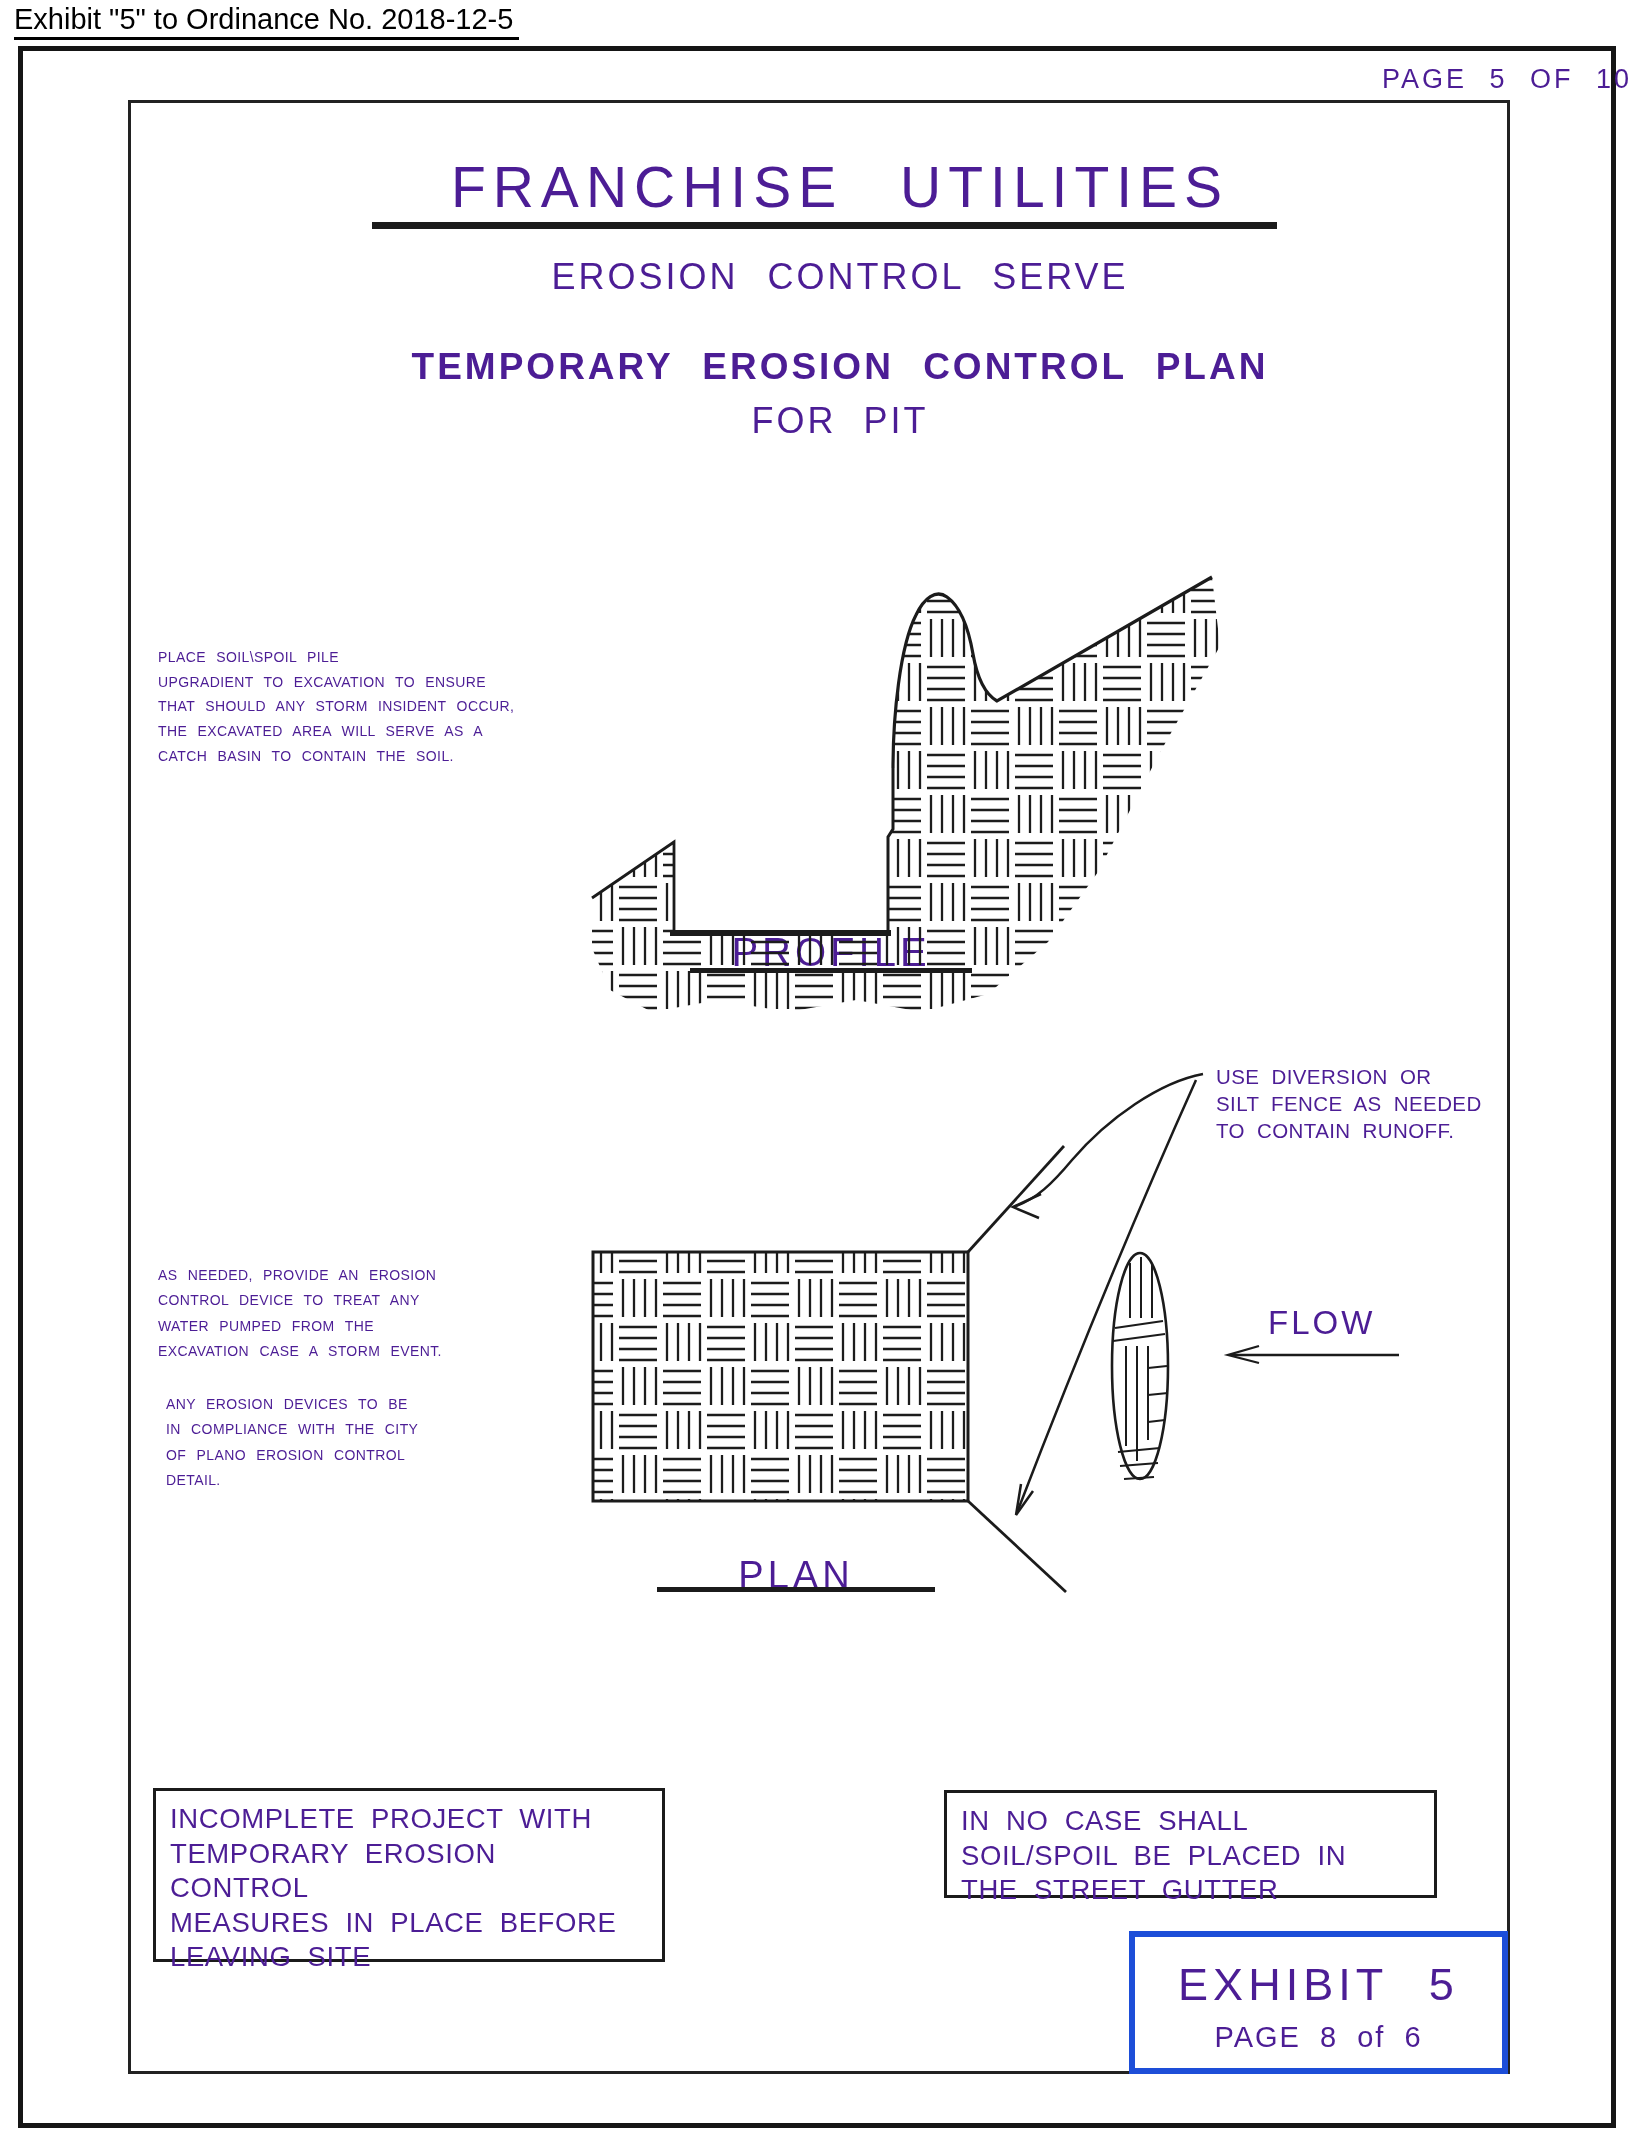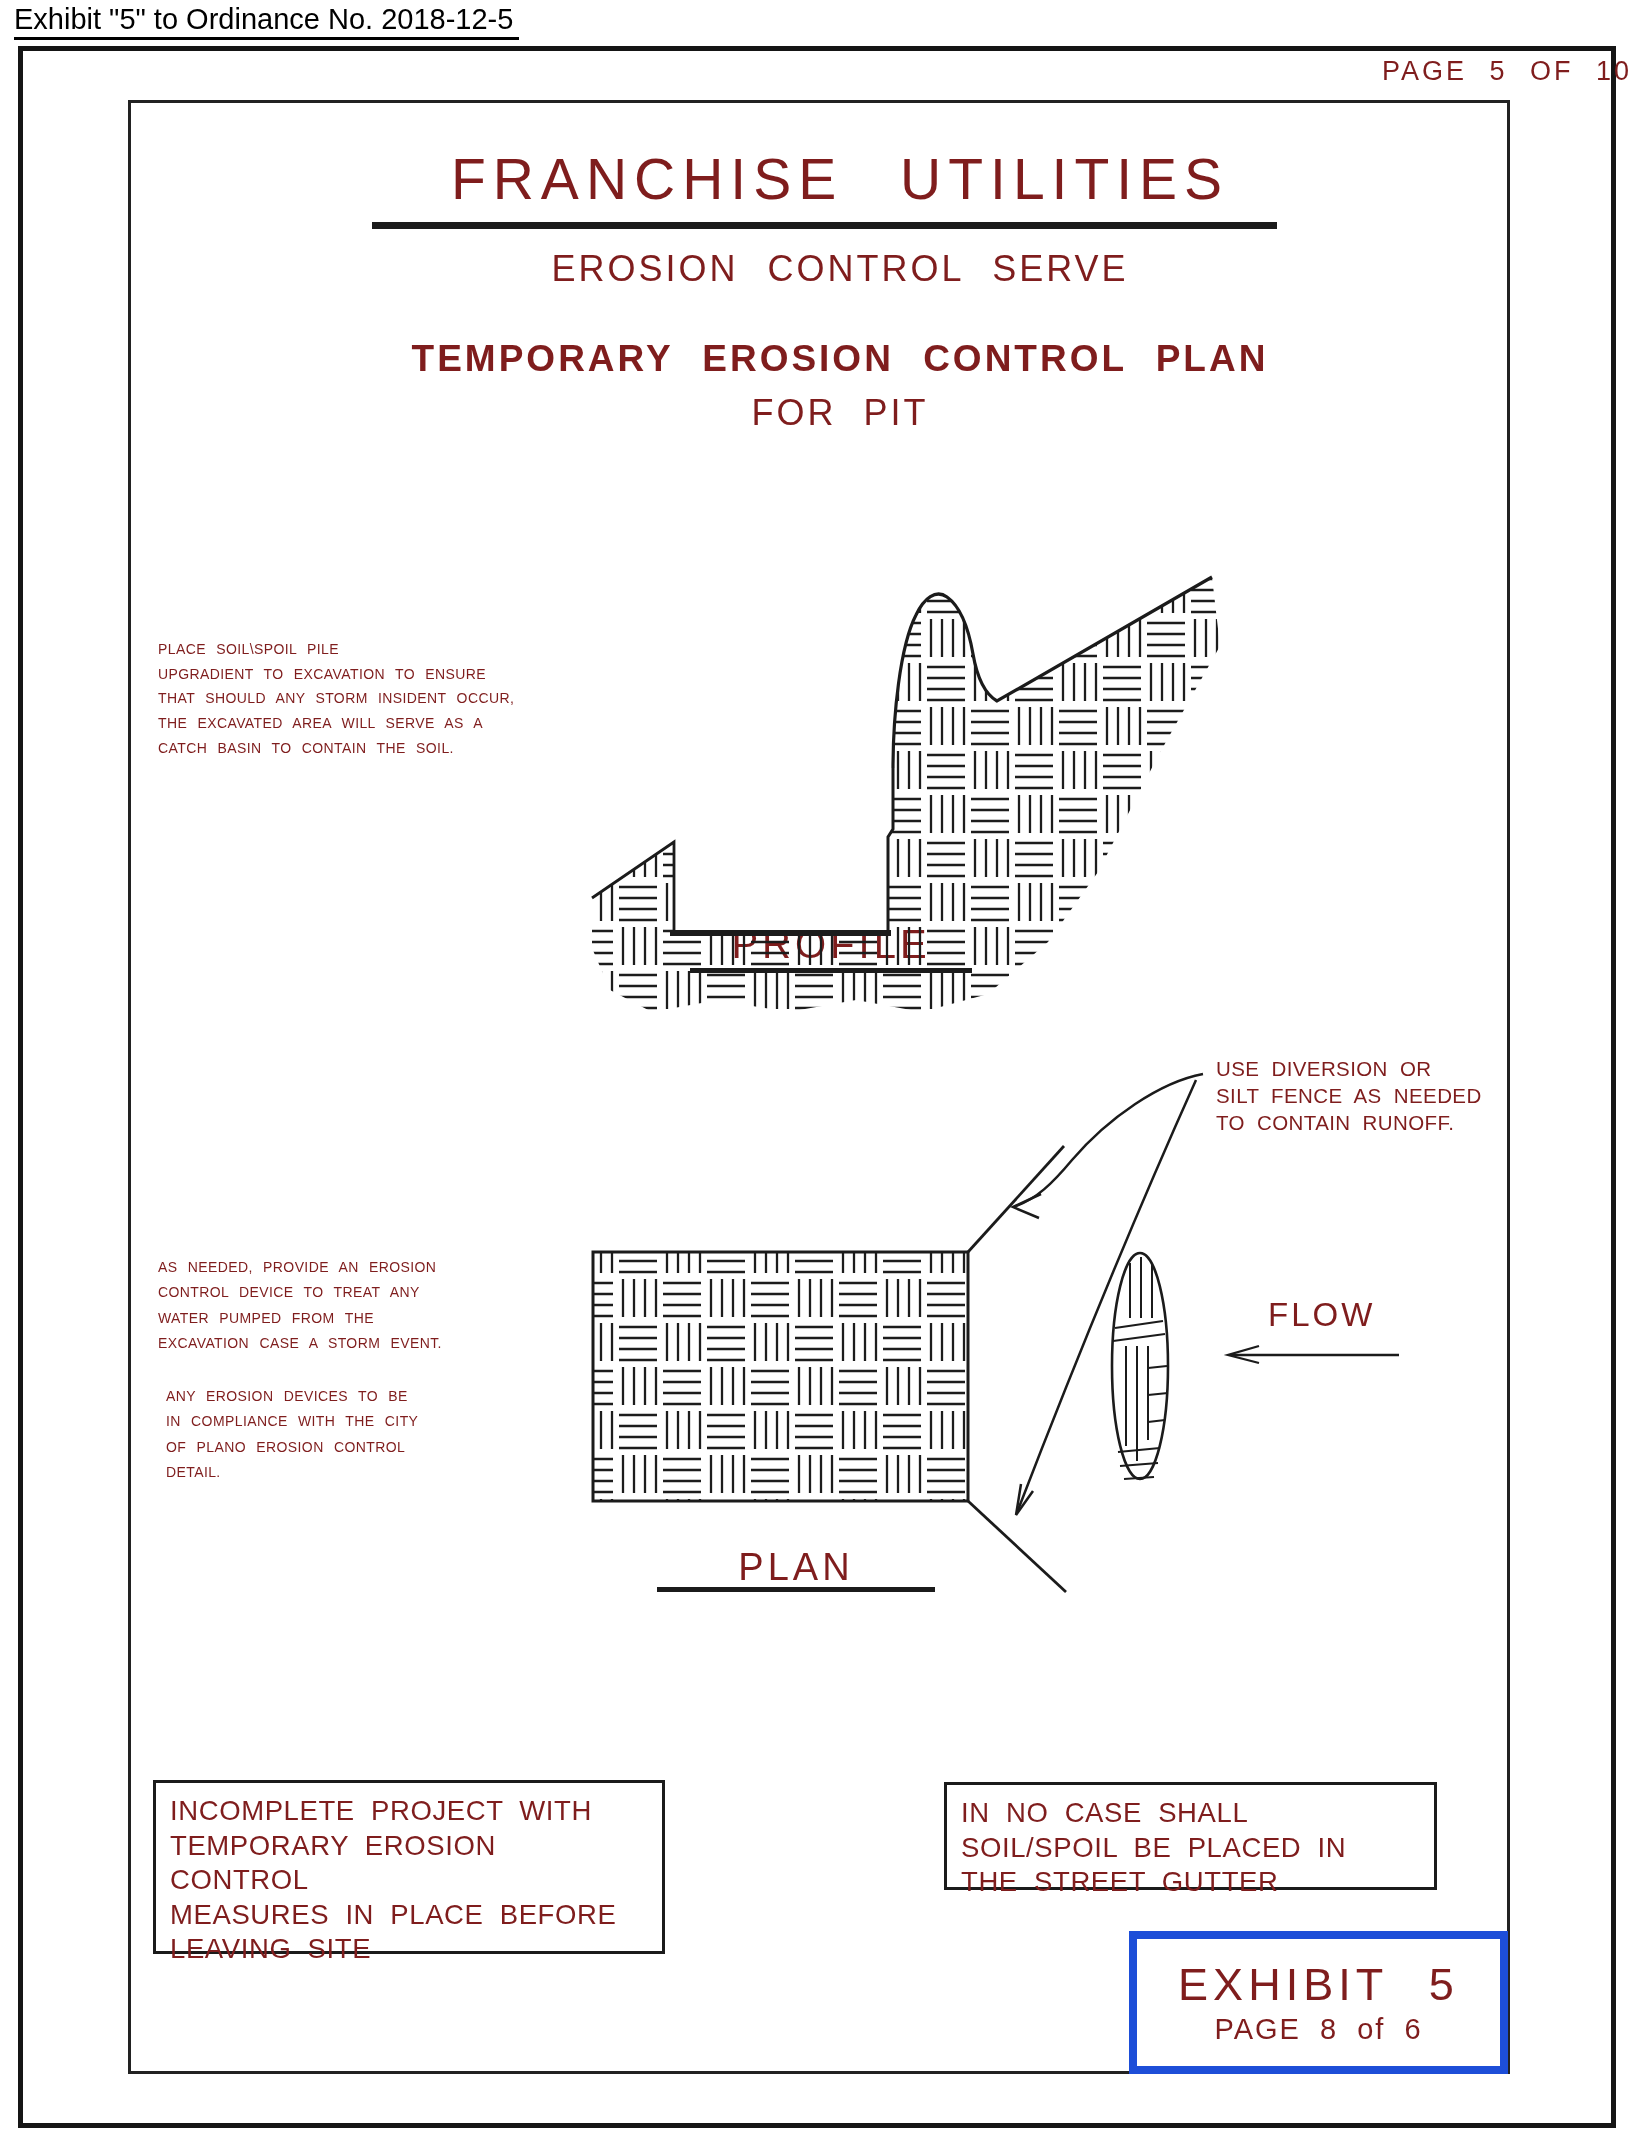--- a/index.html
+++ b/index.html
@@ -7,21 +7,21 @@
     width:1634px;height:2148px;position:relative;background:#ffffff;
     font-family:"Liberation Sans", sans-serif;color:#1b1b1b;overflow:hidden;
   }
   .abs{position:absolute;}
   
   .doc-header{
     left:14px;top:3px;font-size:29px;font-weight:400;color:#000;
     border-bottom:3px solid #000;padding:0 6px 1px 0;letter-spacing:0px;
   }
   
-  .cad{color:#7f1d1d;white-space:pre-line;}
+  .cad{color:#4c1d95;white-space:pre-line;margin-top:8px;}
   .page-num{left:1382px;top:56px;font-size:27px;letter-spacing:3px;word-spacing:12px;}
   .outer-border{left:18px;top:46px;width:1588px;height:2072px;border:5px solid #151515;}
   .inner-frame{left:128px;top:100px;width:1376px;height:1968px;border:3px solid #222;}
   .title-main{left:420px;top:146px;width:840px;text-align:center;font-size:57px;letter-spacing:7px;word-spacing:34px;}
   .title-rule{left:372px;top:222px;width:905px;height:7px;background:#1b1b1b;}
   .title-sub{left:420px;top:248px;width:840px;text-align:center;font-size:36px;letter-spacing:3px;word-spacing:16px;}
   .title-plan1{left:360px;top:338px;width:960px;text-align:center;font-size:37px;letter-spacing:3px;word-spacing:16px;font-weight:bold;}
   .title-plan2{left:360px;top:392px;width:960px;text-align:center;font-size:36px;letter-spacing:3px;word-spacing:14px;}
   .note{font-size:14px;line-height:24.7px;letter-spacing:0.4px;word-spacing:6px;}
   .note-profile{left:158px;top:637px;width:520px;}
@@ -31,21 +31,21 @@
   .flow-label{left:1268px;top:1296px;font-size:33px;letter-spacing:3px;}
   .view-label{text-align:center;letter-spacing:4px;}
   .profile-label{left:690px;top:922px;width:282px;font-size:40px;}
   .profile-rule{left:690px;top:968px;width:282px;height:5px;background:#1b1b1b;}
   .plan-label{left:657px;top:1546px;width:278px;font-size:38px;}
   .plan-rule{left:657px;top:1587px;width:278px;height:5px;background:#1b1b1b;}
   .note-box{border:3px solid #1b1b1b;box-sizing:border-box;font-size:27.5px;line-height:34.5px;
     letter-spacing:0.6px;word-spacing:8px;padding:11px 14px;white-space:pre-line;}
   .box-incomplete{left:153px;top:1780px;width:512px;height:174px;}
   .box-gutter{left:944px;top:1782px;width:493px;height:108px;}
-  .exhibit-block{left:1129px;top:1931px;width:379px;height:143px;border:8px solid #1d4ed8;box-sizing:border-box;
+  .exhibit-block{left:1129px;top:1931px;width:379px;height:143px;border:6px solid #1d4ed8;box-sizing:border-box;
     display:flex;flex-direction:column;align-items:center;justify-content:center;gap:2px;}
   .exhibit-title{font-size:45px;letter-spacing:5px;word-spacing:24px;}
   .exhibit-page{font-size:29px;letter-spacing:2px;word-spacing:9px;}
   svg.lineart{left:0;top:0;pointer-events:none;}
 </style>
 </head>
 <body>
 
 <div class="abs doc-header">Exhibit "5" to Ordinance No. 2018-12-5</div>
 

